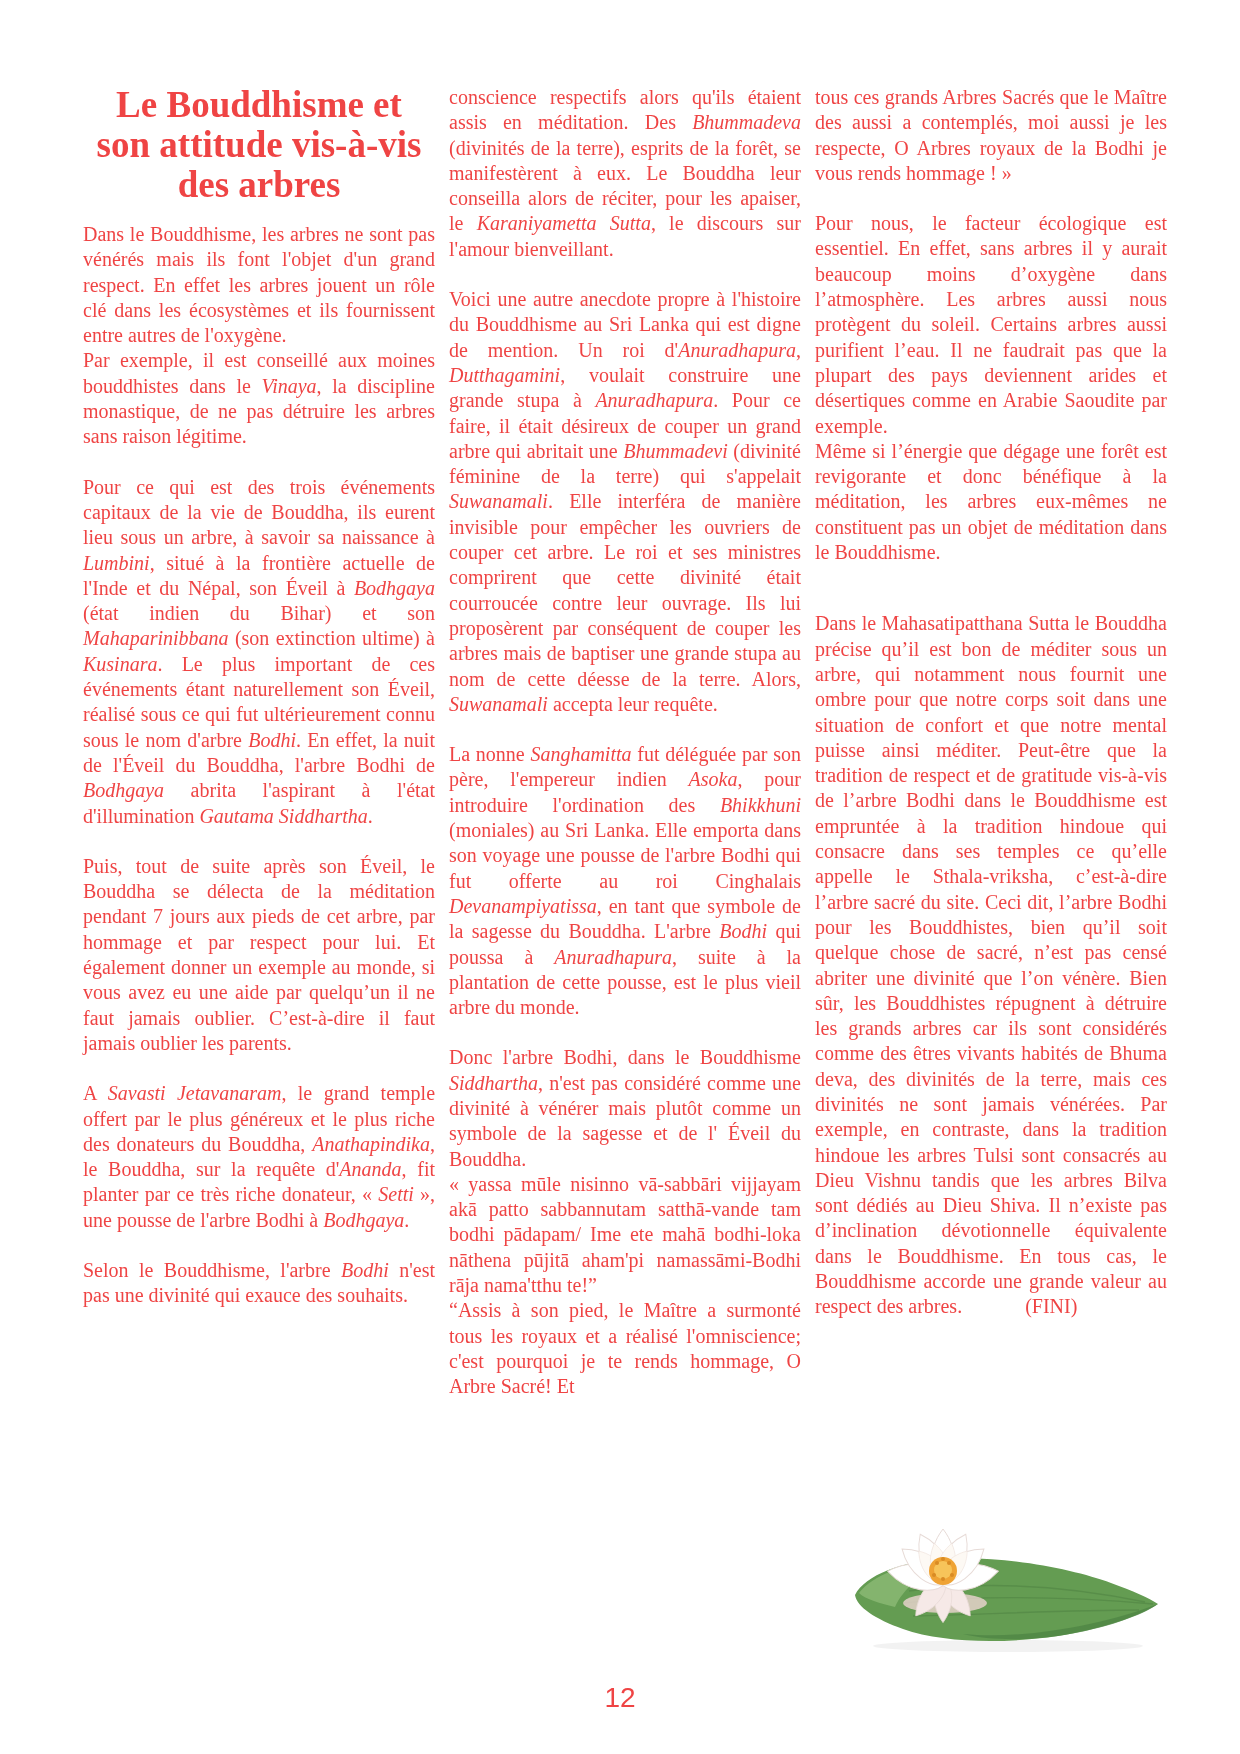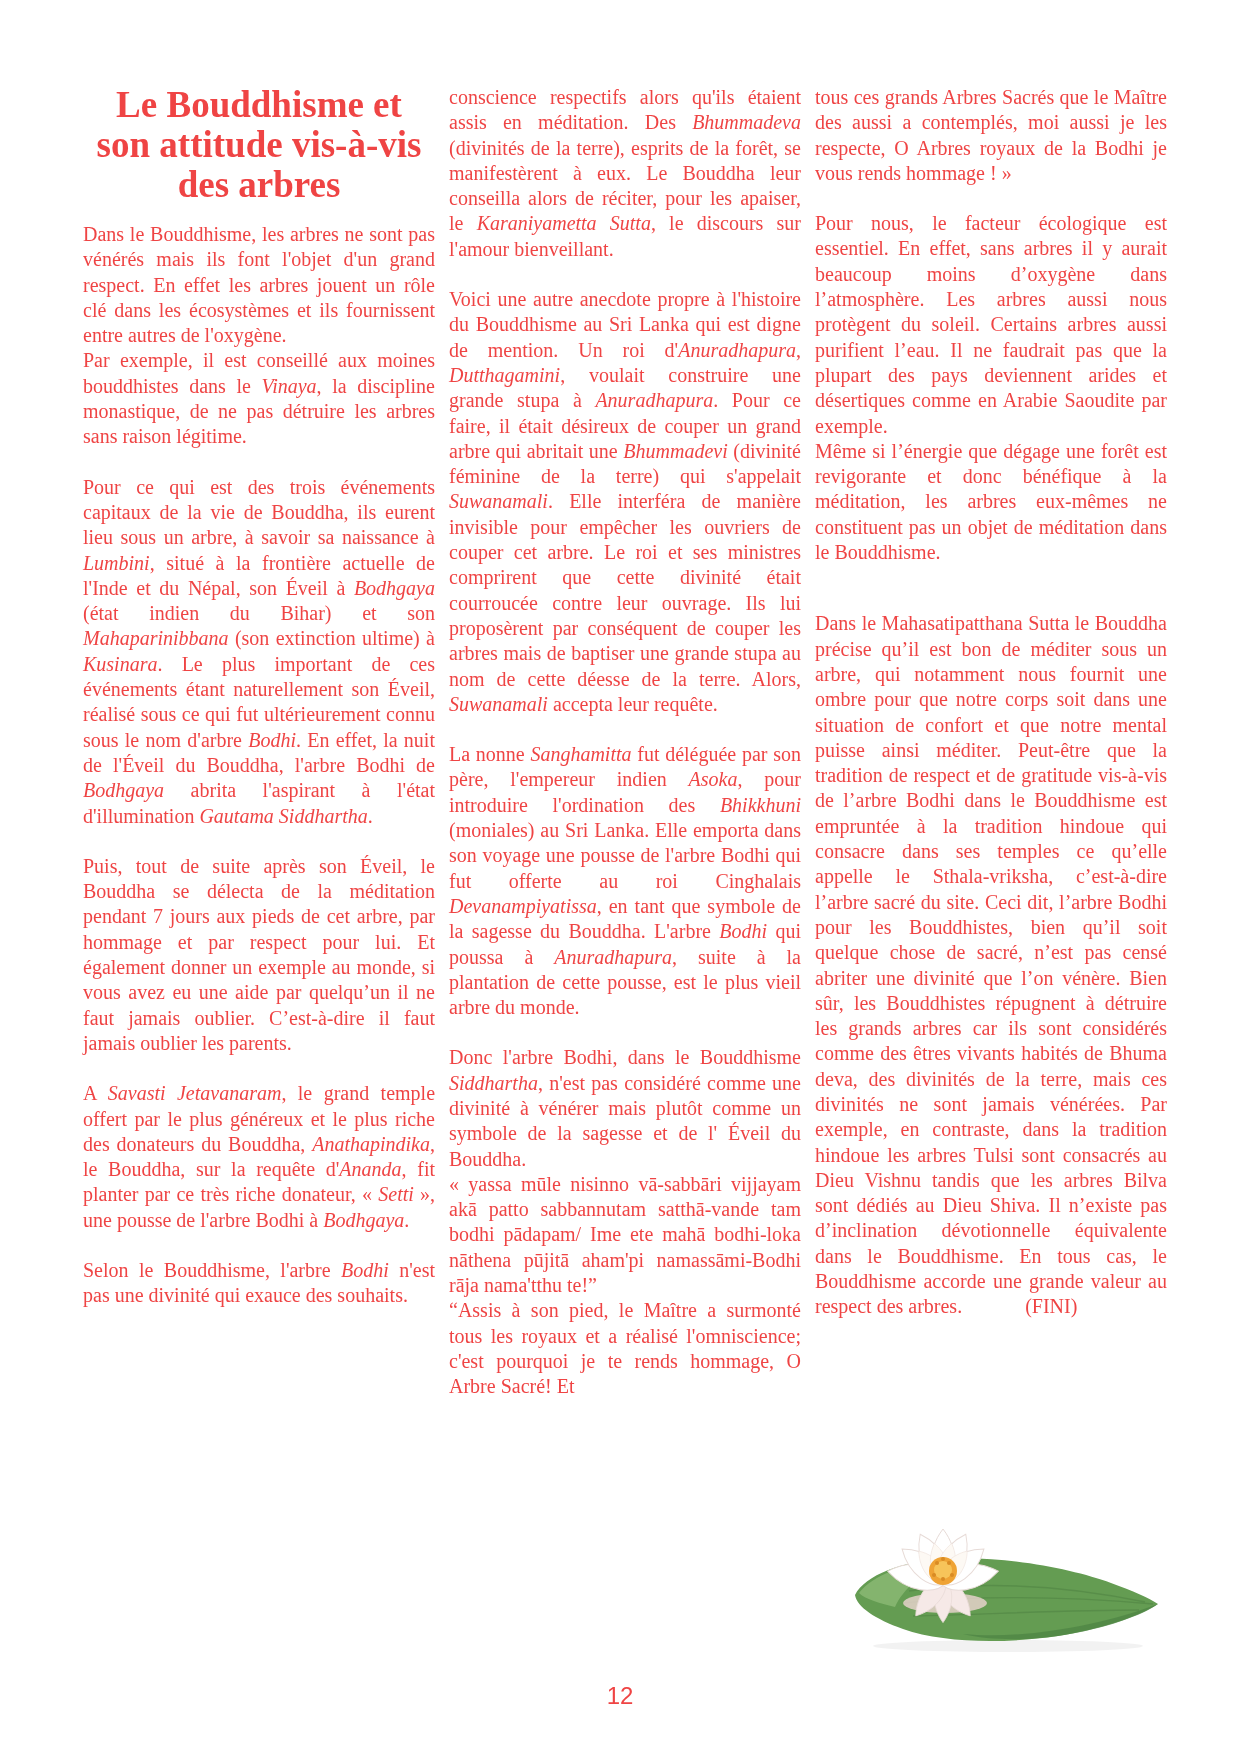--- a/index.html
+++ b/index.html
@@ -36,21 +36,21 @@
   }
   .title span{display:block;}
   .fini{margin-left:58px;}
   .page-num{
     position:absolute;
     top:1682px;
     left:0;
     width:100%;
     text-align:center;
     font-family:"Liberation Sans", sans-serif;
-    font-size:24px;
+    font-size:28px;
   }
   .figure{
     position:absolute;
     left:843px;
     top:1503px;
     width:320px;
     height:155px;
   }
   .figure svg{display:block;width:100%;height:100%;}
   .petal{fill:#ffffff;stroke:#e7dbd7;stroke-width:1;}

